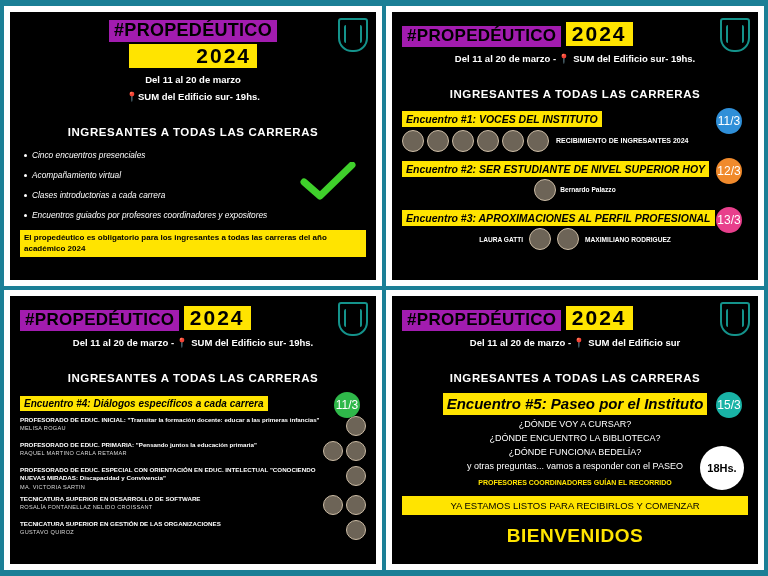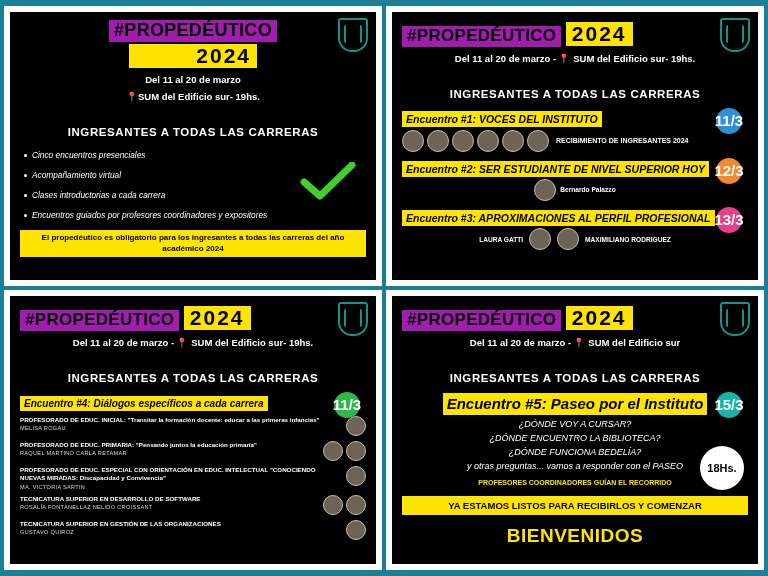--- a/index.html
+++ b/index.html
@@ -105,22 +105,21 @@
     position: absolute;
     right: 20px; bottom: 78px;
     width: 56px; height: 40px;
   }
   .notice {
     margin-top: 4px;
     background: #ffe400;
     color: #000;
     font-size: 8px;
     font-weight: bold;
-    text-align: center;
-    padding: 3px 12px;
+    padding: 3px 4px;
     line-height: 1.35;
   }
 
   
   .enc-row { margin-top: 7px; position: relative; }
   .enc-label {
     display: inline-block;
     background: #ffe400;
     color: #000;
     font-weight: bold;
@@ -128,22 +127,22 @@
     font-size: 10.5px;
     padding: 1px 4px;
     line-height: 1.35;
   }
   .badge {
     position: absolute;
     right: 6px; top: -1px;
     width: 26px; height: 26px;
     border-radius: 50%;
     color: #fff;
-    font-size: 15px;
-    font-weight: bold;
+    font-size: 12px;
+    font-weight: normal;
     display: flex; align-items: center; justify-content: center;
   }
   .people { display: flex; align-items: center; gap: 3px; margin-top: 3px; }
   .avatar {
     width: 22px; height: 22px;
     border-radius: 50%;
     background: #6d6457;
     border: 1px solid #cbbba4;
     flex: none;
   }
@@ -158,39 +157,39 @@
   
   .c3 .enc-label { font-size: 10px; }
   .prof-block { margin-top: 5px; }
   .prof-title { font-size: 6.2px; font-weight: bold; line-height: 1.35; }
   .prof-names { font-size: 5.6px; color: #d8d8d8; margin-top: 1px; letter-spacing: .3px; }
   .prof-flex { display: flex; align-items: flex-start; justify-content: space-between; gap: 6px; }
   .prof-avatars { display: flex; gap: 3px; flex: none; }
   .c3 .avatar { width: 20px; height: 20px; }
 
   
-  .q { text-align: center; font-size: 9px; font-style: italic; margin-top: 4px; }
+  .q { text-align: center; font-size: 9px; margin-top: 4px; }
   .c4 .enc-label { font-size: 15px; }
   .hours {
     position: absolute;
     right: 14px; top: 150px;
     width: 44px; height: 44px;
     border-radius: 50%;
     background: #ffffff;
     color: #000;
     font-weight: bold;
     font-size: 11px;
     display: flex; align-items: center; justify-content: center;
   }
   .small-note { text-align: center; font-size: 7px; color: #ffe400; margin-top: 8px; font-weight: bold; }
   .banner {
     margin-top: 10px;
     background: #ffe400;
     color: #000;
-    font-weight: bold;
+    font-weight: normal;
     font-size: 9.5px;
     text-align: center;
     padding: 4px 18px;
   }
   .welcome {
     text-align: center;
     color: #ffe400;
     font-weight: bold;
     font-size: 19px;
     letter-spacing: .5px;

